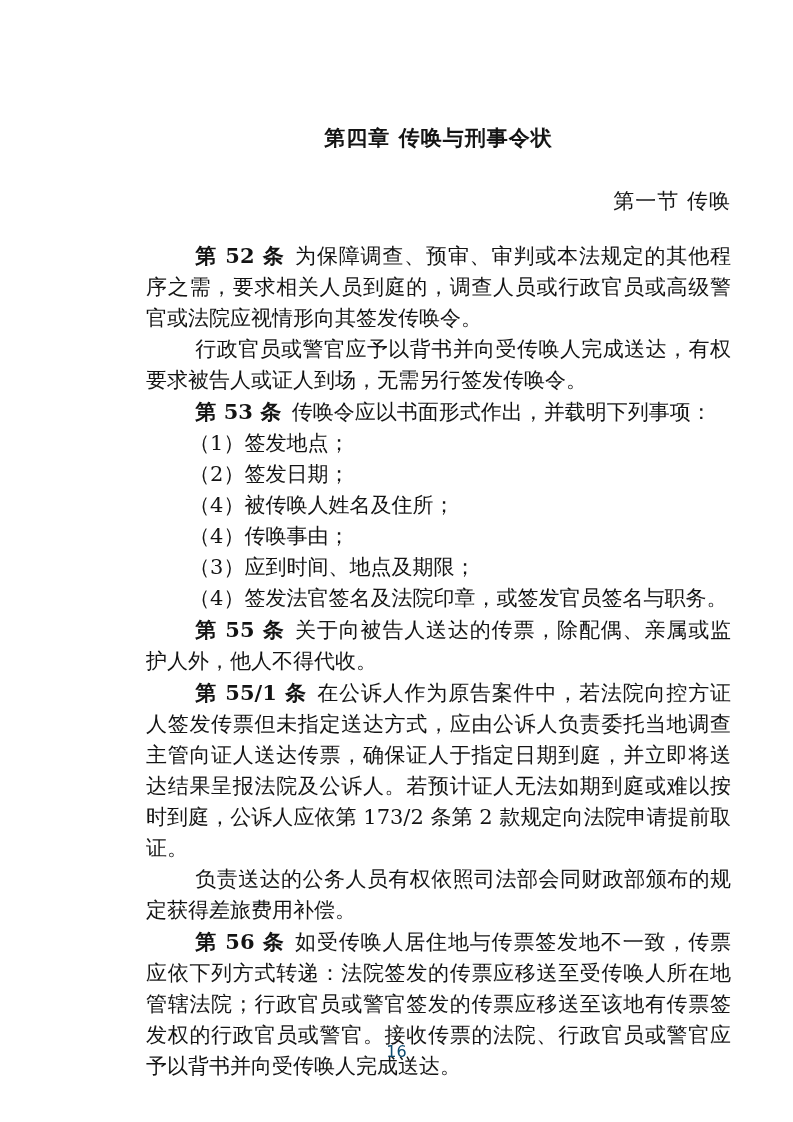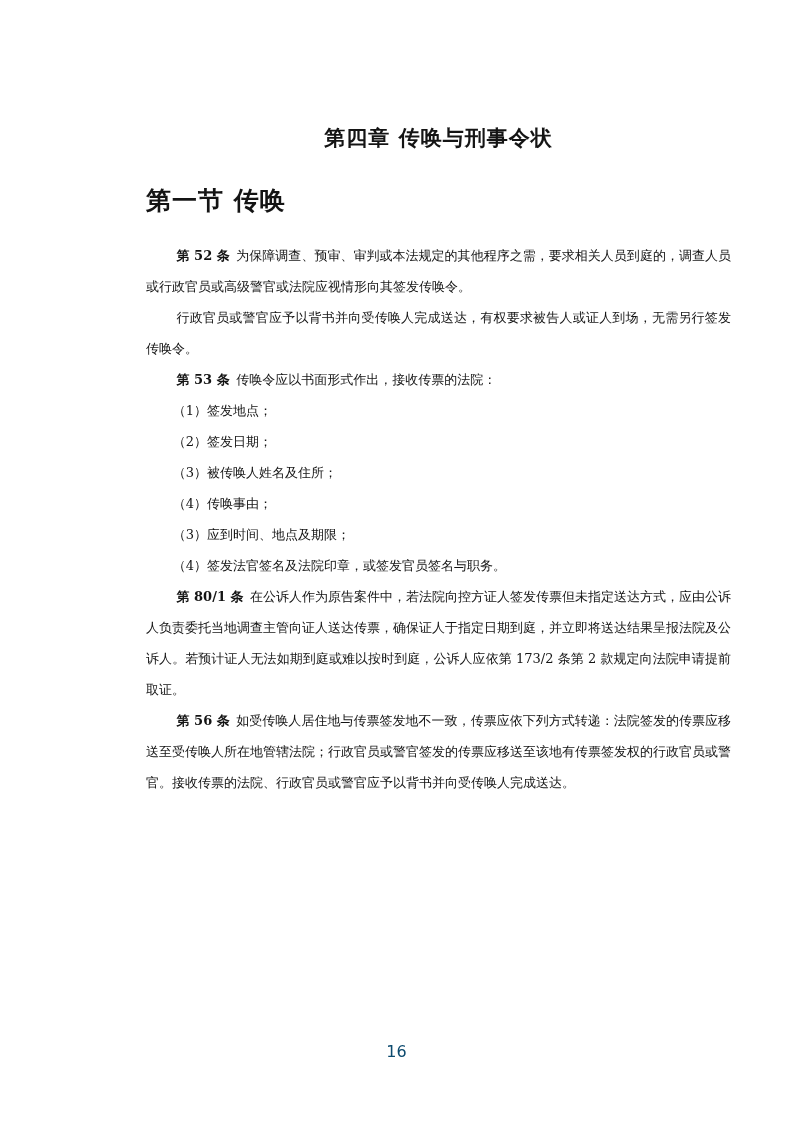--- a/index.html
+++ b/index.html
@@ -27,29 +27,29 @@
   .chapter-title {
     margin: 115px 0 0 0;
     font-size: 21px;
     line-height: 30px;
     font-weight: bold;
     text-align: center;
     letter-spacing: 1px;
   }
   .section-title {
     margin: 33px 0 0 0;
-    font-size: 25px;
+    font-size: 21px;
     line-height: 30px;
-    font-weight: bold;
-    text-align: left;
+    font-weight: normal;
+    text-align: right;
     letter-spacing: 1px;
   }
   .body-text {
     margin-top: 24px;
-    font-size: 13px;
+    font-size: 21px;
     line-height: 31px;
   }
   .para {
     margin: 0;
     text-align: justify;
     text-justify: inter-ideograph;
     text-indent: 2.35em;
     overflow-wrap: break-word;
   }
   .para.list {
@@ -83,33 +83,35 @@
 
     <h1 class="chapter-title">第四章 传唤与刑事令状</h1>
     <h2 class="section-title">第一节 传唤</h2>
 
     <div class="body-text">
 
       <p class="para"><span class="article-label">第 52 条</span><span>为保障调查、预审、审判或本法规定的其他程序之需，要求相关人员到庭的，调查人员或行政官员或高级警官或法院应视情形向其签发传唤令。</span></p>
 
       <p class="para"><span>行政官员或警官应予以背书并向受传唤人完成送达，有权要求被告人或证人到场，无需另行签发传唤令。</span></p>
 
-      <p class="para"><span class="article-label">第 53 条</span><span>传唤令应以书面形式作出，接收传票的法院：</span></p>
+      <p class="para"><span class="article-label">第 53 条</span><span>传唤令应以书面形式作出，并载明下列事项：</span></p>
 
       <p class="para list"><span>（1）签发地点；</span></p>
       <p class="para list"><span>（2）签发日期；</span></p>
-      <p class="para list"><span>（3）被传唤人姓名及住所；</span></p>
+      <p class="para list"><span>（4）被传唤人姓名及住所；</span></p>
       <p class="para list"><span>（4）传唤事由；</span></p>
       <p class="para list"><span>（3）应到时间、地点及期限；</span></p>
       <p class="para list"><span>（4）签发法官签名及法院印章，或签发官员签名与职务。</span></p>
 
 
+      <p class="para"><span class="article-label">第 55 条</span><span>关于向被告人送达的传票，除配偶、亲属或监护人外，他人不得代收。</span></p>
 
-      <p class="para"><span class="article-label">第 80/1 条</span><span>在公诉人作为原告案件中，若法院向控方证人签发传票但未指定送达方式，应由公诉人负责委托当地调查主管向证人送达传票，确保证人于指定日期到庭，并立即将送达结果呈报法院及公诉人。若预计证人无法如期到庭或难以按时到庭，公诉人应依第 173/2 条第 2 款规定向法院申请提前取证。</span></p>
+      <p class="para"><span class="article-label">第 55/1 条</span><span>在公诉人作为原告案件中，若法院向控方证人签发传票但未指定送达方式，应由公诉人负责委托当地调查主管向证人送达传票，确保证人于指定日期到庭，并立即将送达结果呈报法院及公诉人。若预计证人无法如期到庭或难以按时到庭，公诉人应依第 173/2 条第 2 款规定向法院申请提前取证。</span></p>
 
+      <p class="para"><span>负责送达的公务人员有权依照司法部会同财政部颁布的规定获得差旅费用补偿。</span></p>
 
       <p class="para"><span class="article-label">第 56 条</span><span>如受传唤人居住地与传票签发地不一致，传票应依下列方式转递：法院签发的传票应移送至受传唤人所在地管辖法院；行政官员或警官签发的传票应移送至该地有传票签发权的行政官员或警官。接收传票的法院、行政官员或警官应予以背书并向受传唤人完成送达。</span></p>
 
     </div>
   </div>
 
   <div class="page-number">16</div>
 </div>
 
 </body></html>

